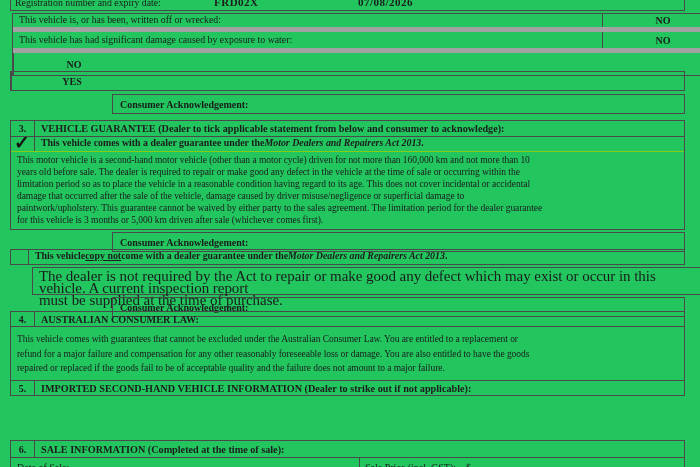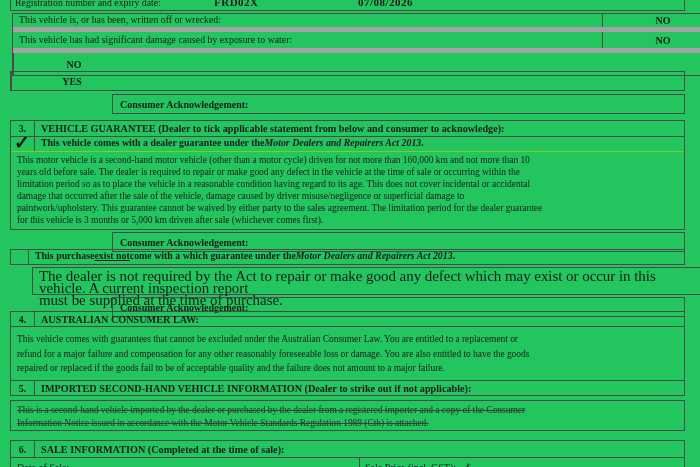--- a/index.html
+++ b/index.html
@@ -113,23 +113,23 @@
 for this vehicle is 3 months or 5,000 km driven after sale (whichever comes first).</div>
   </div>
 
   <div class="box ack ack2">
     <span>Consumer Acknowledgement:</span>
   </div>
 
   <div class="box gno">
     <div class="chkcell"></div>
     <div class="stmt">
-      <span>This purchase </span>
-        <u>exist not</u>
-        <span> come with a which guarantee under the </span>
+      <span>This vehicle </span>
+        <u>copy not</u>
+        <span> come with a dealer guarantee under the </span>
         <i>Motor Dealers and Repairers Act 2013</i>
         <span>.</span>
     </div>
   </div>
   <div class="box gnobody ml">The dealer is not required by the Act to repair or make good any defect which may exist or occur in this vehicle. A current inspection report
 must be supplied at the time of purchase.</div>
 
   <div class="box ack ack3">
     <span>Consumer Acknowledgement:</span>
   </div>
@@ -143,22 +143,20 @@
 refund for a major failure and compensation for any other reasonably foreseeable loss or damage. You are also entitled to have the goods
 repaired or replaced if the goods fail to be of acceptable quality and the failure does not amount to a major failure.</div>
   </div>
 
   <div class="box sec5h">
     <div class="sec-head-row hrow">
       <div class="numcell">5.</div>
       <div class="titlecell">IMPORTED SECOND-HAND VEHICLE INFORMATION (Dealer to strike out if not applicable):</div>
     </div>
   </div>
-  <div class="box sec5body ml">This is a second-hand vehicle imported by the dealer or purchased by the dealer from a registered importer and a copy of the Consumer
-Information Notice issued in accordance with the Motor Vehicle Standards Regulation 1989 (Cth) is attached.</div>
 
   <div class="box sec6">
     <div class="sec-head-row hrow">
       <div class="numcell">6.</div>
       <div class="titlecell">SALE INFORMATION (Completed at the time of sale):</div>
     </div>
     <div class="dosrow">
       <div class="doscell">
         <span>Date of Sale:</span>
       </div>

